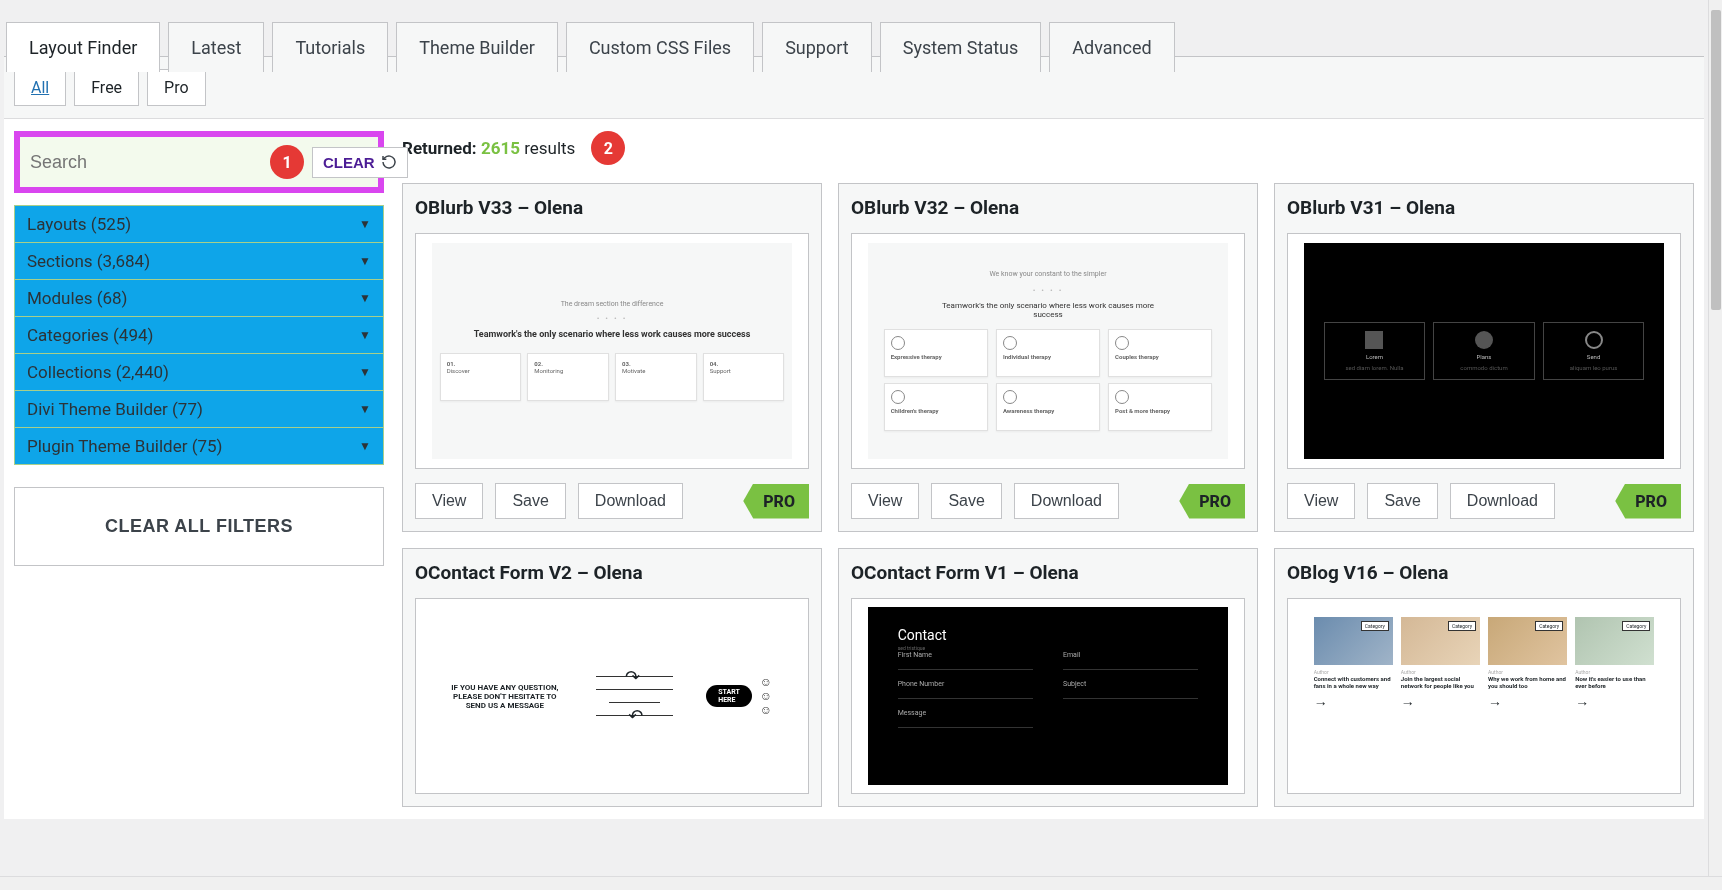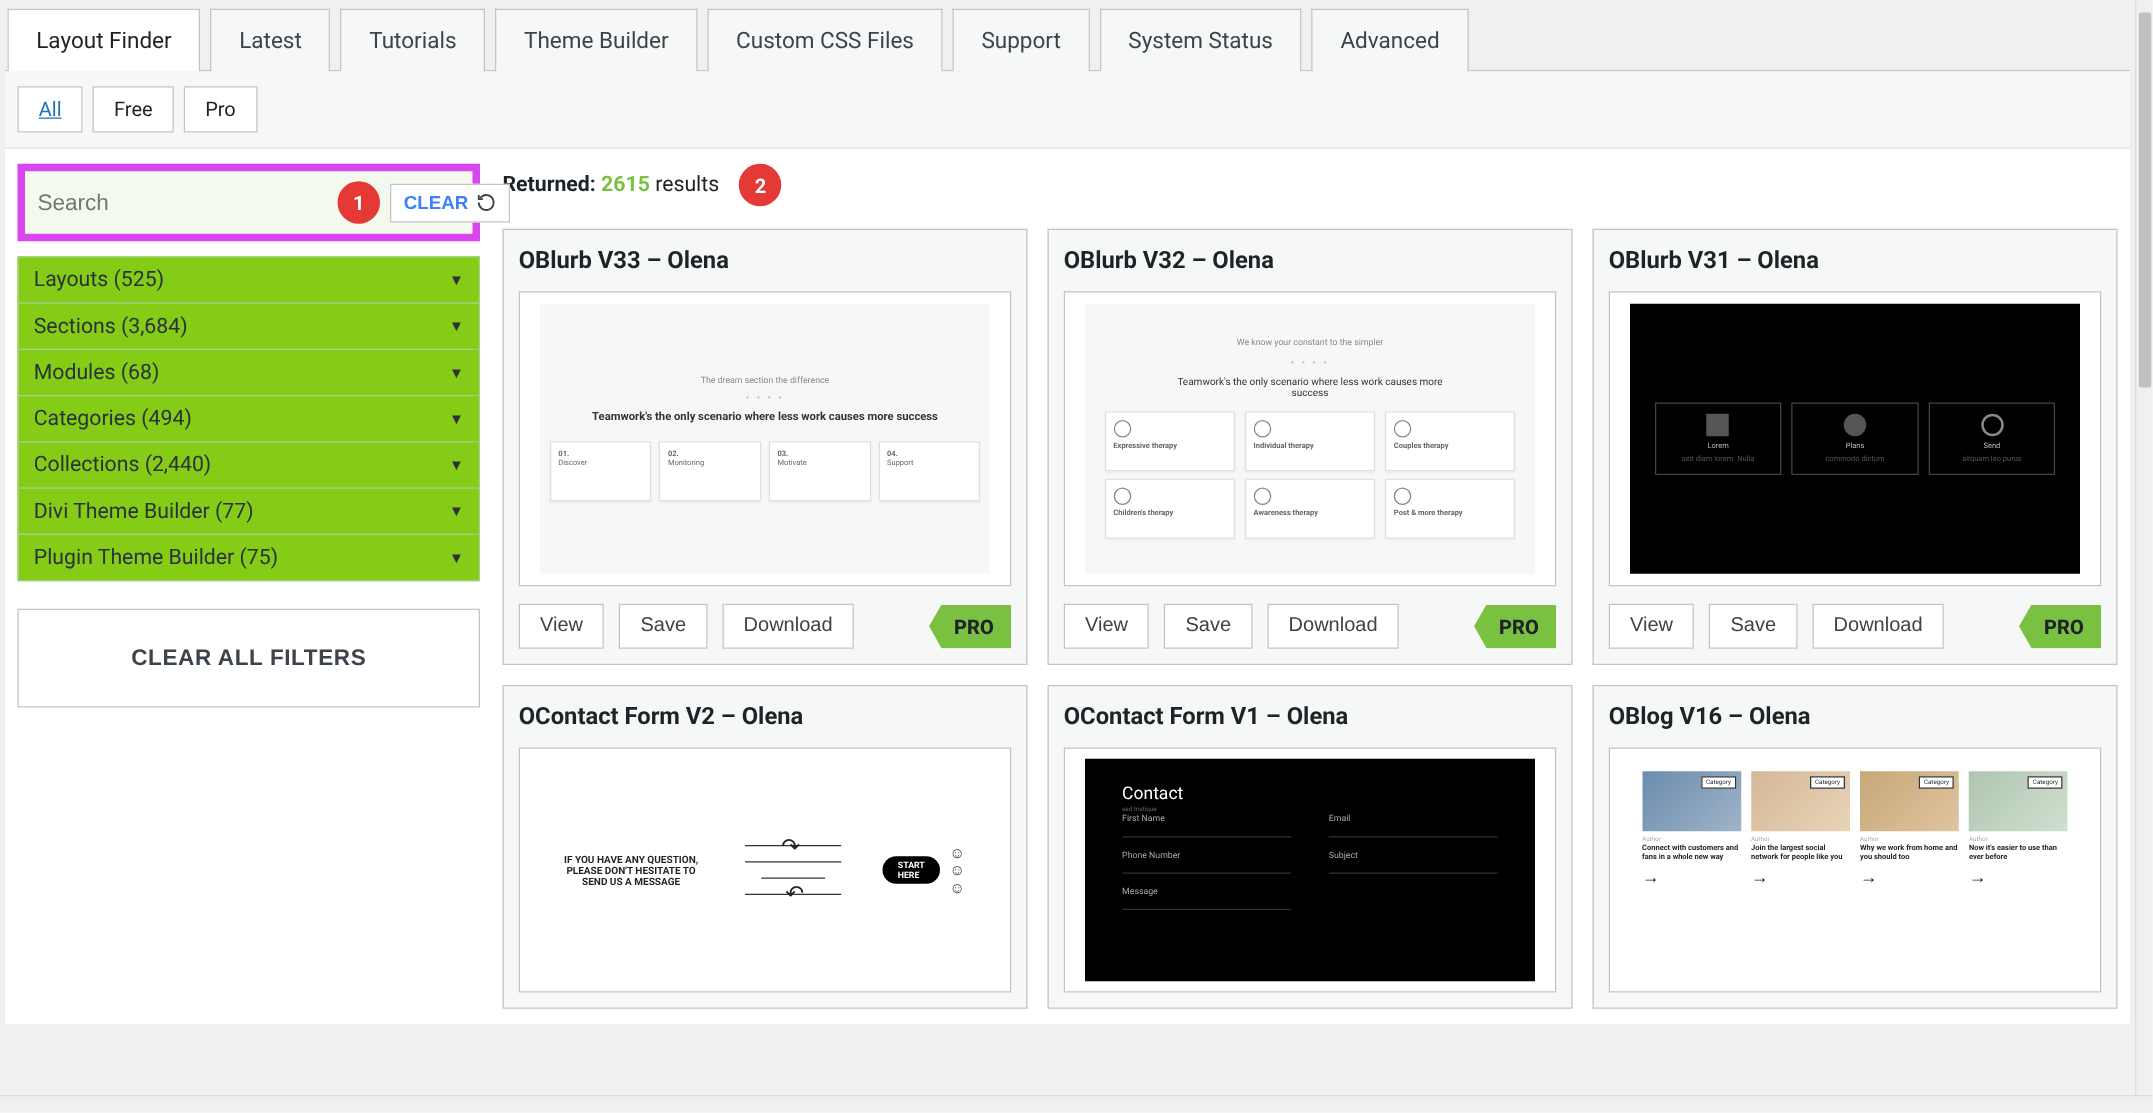--- a/index.html
+++ b/index.html
@@ -1,34 +1,34 @@
 <!DOCTYPE html>
 <html><head>
 <meta charset="utf-8">
 <style>
 * { box-sizing: border-box; margin: 0; padding: 0; }
 body { font-family: -apple-system, BlinkMacSystemFont, "Segoe UI", Roboto, Arial, sans-serif; background: #f0f0f1; color: #1d2327; font-size: 14px; }
 .viewport { width: 1722px; height: 890px; position: relative; overflow: hidden; }
 .scrollarea { width: 1708px; height: 876px; overflow-y: scroll; position: relative; }
 .inner { padding: 6px 4px 0 4px; }
 .tabs { display: flex; gap: 8px; border-bottom: 1px solid #c3c4c7; padding-left: 2px; }
-.tab { background: #f6f7f7; border: 1px solid #c3c4c7; border-bottom: none; padding: 14px 22px; font-size: 18px; color: #3c434a; cursor: pointer; position: relative; top: 1px; }
+.tab { background: #f6f7f7; border: 1px solid #c3c4c7; border-bottom: none; padding: 14px 22px; font-size: 18px; color: #3c434a; cursor: pointer; position: relative; top: 16px; }
 .tab.active { background: #fff; color: #1d2327; }
 .subtabs { display: flex; gap: 8px; padding: 12px 10px 12px 10px; border-bottom: 1px solid #dcdcde; background: #f6f7f7; }
 .subtab { background: #fff; border: 1px solid #c3c4c7; padding: 8px 16px; font-size: 16px; color: #1d2327; cursor: pointer; }
 .subtab.active { color: #2271b1; text-decoration: underline; }
 .content { display: flex; gap: 18px; padding: 12px 10px; background: #fff; }
 .sidebar { width: 370px; flex-shrink: 0; }
 .searchrow { display: flex; align-items: center; border: 6px solid #d946ef; background: #f3faed; padding: 8px 10px; margin-bottom: 12px; gap: 8px; position: relative; }
 .searchrow input { flex: 1; border: none; background: transparent; font-size: 18px; outline: none; color: #888; }
 .badge-circle { width: 34px; height: 34px; border-radius: 50%; background: #e53935; color: #fff; font-weight: 700; font-size: 16px; display: flex; align-items: center; justify-content: center; flex-shrink: 0; }
-.clear-btn { background: #fff; border: 1px solid #c3c4c7; padding: 6px 10px; font-size: 15px; font-weight: 600; color: #3b82f6; display: flex; align-items: flex-start; gap: 6px; cursor: pointer; }
+.clear-btn { background: #fff; border: 1px solid #c3c4c7; padding: 6px 10px; font-size: 15px; font-weight: 600; color: #4c1d95; display: flex; align-items: flex-start; gap: 6px; cursor: pointer; }
 .clear-btn svg { width: 16px; height: 16px; }
 .filters { display: flex; flex-direction: column; gap: 0; }
-.filter { display: flex; justify-content: space-between; align-items: center; background: #84cc16; border: 1px solid #a8cf8a; padding: 8px 12px; font-size: 17px; color: #2c3338; cursor: pointer; margin-top: -1px; }
+.filter { display: flex; justify-content: space-between; align-items: center; background: #0ea5e9; border: 1px solid #a8cf8a; padding: 8px 12px; font-size: 17px; color: #2c3338; cursor: pointer; margin-top: -1px; }
 .filter:first-child { margin-top: 0; }
 .filter .arrow { font-size: 12px; }
 .clear-all { margin-top: 22px; width: 100%; background: #fff; border: 1px solid #c3c4c7; padding: 28px 0; font-size: 18px; font-weight: 700; color: #3c434a; cursor: pointer; letter-spacing: 0.5px; }
 .main { flex: 1; }
 .resultrow { display: flex; align-items: center; gap: 16px; margin-bottom: 18px; }
 .resultrow .returned { font-size: 17px; color: #1d2327; font-weight: 700; }
 .resultrow .count { color: #7ac142; font-weight: 700; }
 .resultrow .suffix { font-weight: 400; }
 .grid { display: grid; grid-template-columns: repeat(3, 1fr); gap: 16px; }
 .card { border: 1px solid #c3c4c7; background: #f6f7f7; padding: 12px 12px; }

